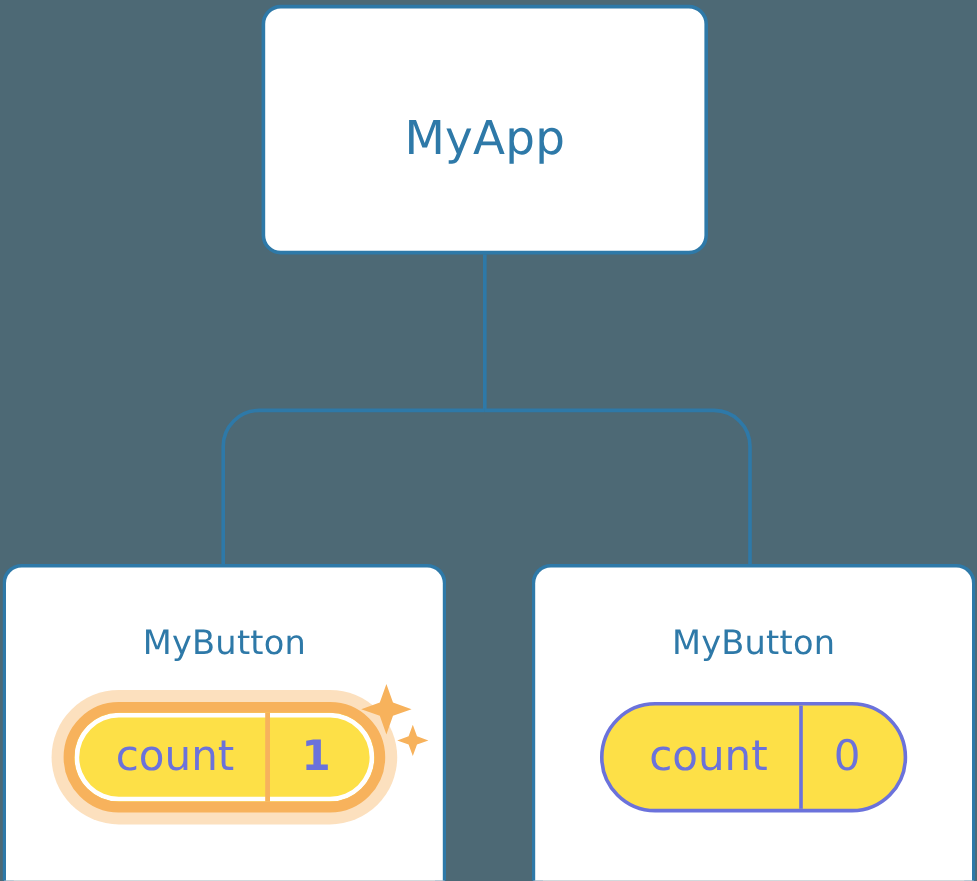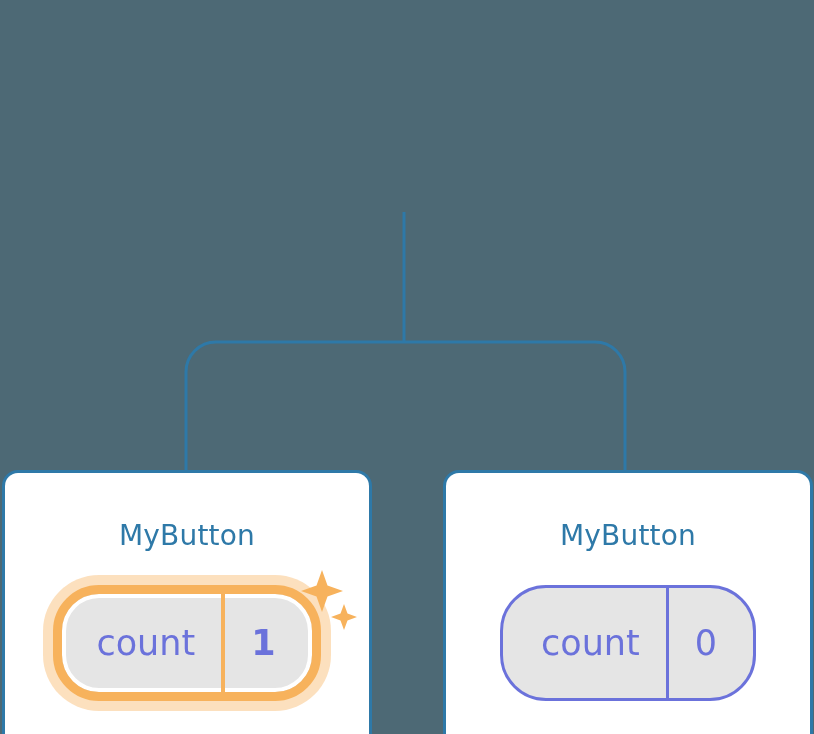--- a/index.html
+++ b/index.html
@@ -94,23 +94,23 @@
     right: 0;
     display: flex;
     justify-content: center;
     align-items: center;
   }
 
   .pill {
     position: relative;
     display: flex;
     align-items: stretch;
-    height: 116px;
+    height: 92px;
     border-radius: 46px;
-    background: #e5e5e5;
+    background: #fde047;
     box-sizing: border-box;
   }
 
   .pill-plain {
     border: 3px solid #6b72db;
   }
 
   .pill-highlight {
     border: 9px solid #f6b køn;
   }
@@ -174,20 +174,23 @@
 
   <svg id="connectors" viewBox="0 0 814 734" width="814" height="734" fill="none">
 
     <path d="M 404 212 L 404 342" stroke="#2e79a8" stroke-width="3" stroke-linecap="butt"></path>
 
     <path d="M 404 342 L 216 342 A 30 30 0 0 0 186 372 L 186 470" stroke="#2e79a8" stroke-width="3" stroke-linecap="butt"></path>
 
     <path d="M 404 342 L 595 342 A 30 30 0 0 1 625 372 L 625 470" stroke="#2e79a8" stroke-width="3" stroke-linecap="butt"></path>
   </svg>
 
+  <div class="card card-root">
+    <div class="card-title">MyApp</div>
+  </div>
 
   <div class="card card-leaf card-leaf-left">
     <div class="card-title">MyButton</div>
 
     <div class="pill-wrap">
       <div class="pill pill-highlight">
         <div class="pill-cell pill-name">count</div>
         <div class="pill-cell pill-value">1</div>
 
         <div class="sparkles">

